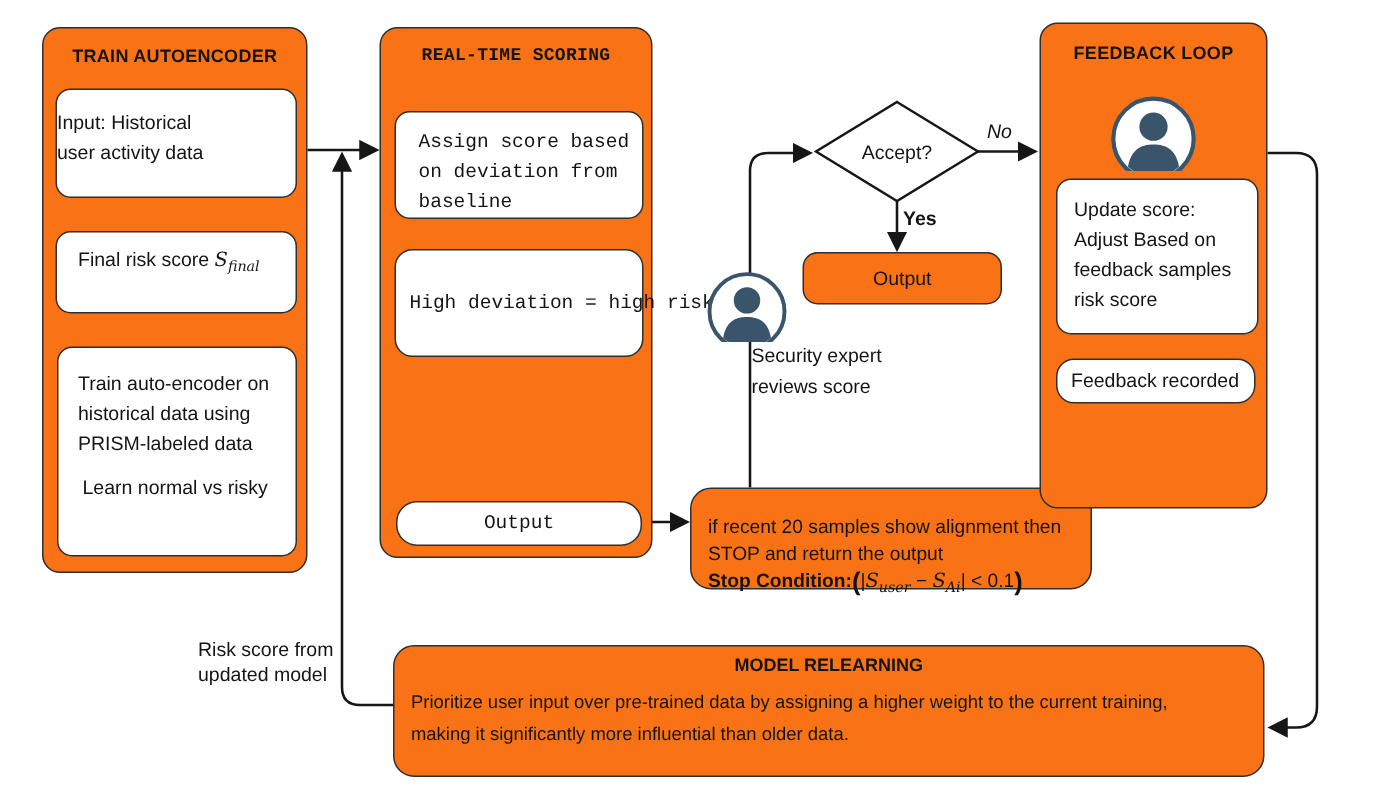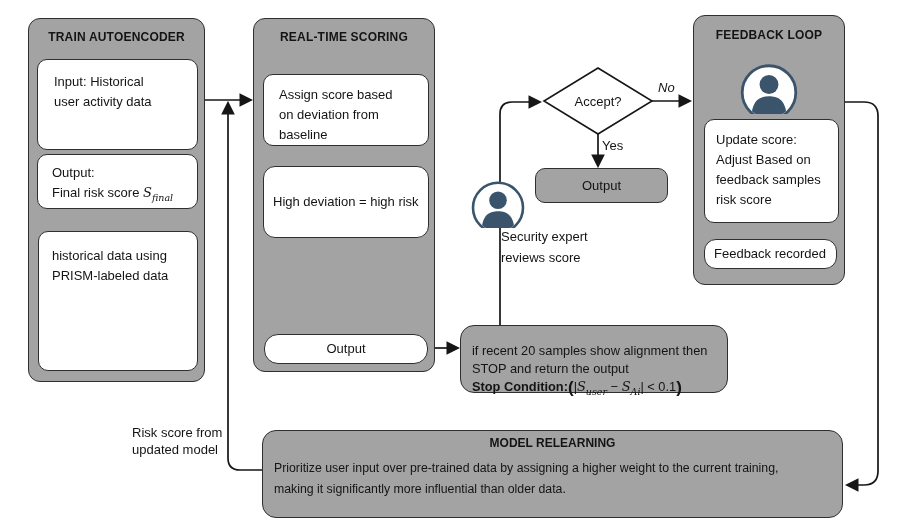--- a/index.html
+++ b/index.html
@@ -6,21 +6,21 @@
     --person_icon:#3a546c; --line:#161616; --border:#2f2f2f;
     --text:#141414; --background:#ffffff;
   }
   html,body{margin:0;padding:0;background:var(--background);}
   body{font-family:"Liberation Sans",sans-serif;color:var(--text);}
   #canvas{position:relative;width:919px;height:530px;background:var(--background);overflow:hidden;}
   #connectors{position:absolute;left:0;top:0;z-index:1;}
   .conn{fill:none;stroke:var(--line);stroke-width:1.7px;}
   .shape{fill:#fff;stroke:var(--line);stroke-width:1.6px;}
   #ah path{fill:var(--line);}
-  .box{position:absolute;background:#a3a3a3;border:1.5px solid var(--border);border-radius:12px;box-sizing:border-box;z-index:2;}
+  .box{position:absolute;background:#f97316;border:1.5px solid var(--border);border-radius:12px;box-sizing:border-box;z-index:2;}
   .inner{position:absolute;background:#fff;border:1.4px solid var(--border);border-radius:10px;box-sizing:border-box;}
   .box-title{font-weight:bold;font-size:12px;text-align:center;padding-top:11px;letter-spacing:.2px;}
   .txt{font-size:13px;line-height:20px;}
   .txt div{white-space:nowrap;}
   .lbl{position:absolute;font-size:13px;white-space:nowrap;z-index:3;}
   .gap{height:9px;}
   .pill{display:flex;align-items:center;justify-content:center;border-radius:14px;text-align:center;}
   .vcenter{display:flex;align-items:center;border-radius:12px;}
   .person-svg{position:absolute;z-index:3;color:var(--person_icon);}
   .mvar{font-family:"DejaVu Serif",serif;font-style:italic;font-size:13px;}
@@ -51,61 +51,62 @@
     <path class="conn" d="M427 348 H456" marker-end="url(#ah)"></path>
     <path class="conn" d="M500 325 V114 Q500 102 512 102 H538" marker-end="url(#ah)"></path>
     <path class="conn" d="M652 101 H688" marker-end="url(#ah)"></path>
     <path class="conn" d="M598 134 V164" marker-end="url(#ah)"></path>
     <path class="conn" d="M845 102 H864 Q878 102 878 116 V471 Q878 485 864 485 H849" marker-end="url(#ah)"></path>
     <polygon class="shape" points="598,68 652,101 598,134 544,101"></polygon>
   </svg>
 
   <div class="box" style="left:28px;top:18px;width:177px;height:364px;">
     <div class="box-title">TRAIN AUTOENCODER</div>
-    <div class="inner txt" style="left:8px;top:40px;width:161px;height:91px;padding:12px 0 0 16px;">
+    <div class="inner txt" style="left:8px;top:40px;width:161px;height:73px;padding:12px 0 0 0;">
       <div>
           <div>Input: Historical</div>
           <div>user activity data</div>
         </div>
     </div>
     <div class="inner txt" style="left:8px;top:135px;width:161px;height:55px;padding:8px 0 0 14px;">
-      <div>Output:</div>
       <div><span>Final risk score </span><span class="mvar">S</span><span class="sub">final</span></div>
     </div>
     <div class="inner txt" style="left:9px;top:212px;width:160px;height:140px;padding:14px 0 0 13px;">
       <div>
+          <div>Train auto-encoder on</div>
           <div>historical data using</div>
           <div>PRISM-labeled data</div>
         </div>
       <div class="gap"></div>
       <div style="padding-left:3px;">
+          <div>Learn normal vs risky</div>
         </div>
     </div>
   </div>
 
-  <div class="box" style="left:253px;top:18px;width:182px;height:354px;">
+  <div class="box" style="left:253px;top:18px;width:182px;height:354px;font-family:Liberation Mono, monospace;">
     <div class="box-title">REAL-TIME SCORING</div>
     <div class="inner txt" style="left:9px;top:55px;width:166px;height:72px;padding:10px 0 0 15px;">
       <div>
           <div>Assign score based</div>
           <div>on deviation from</div>
           <div>baseline</div>
         </div>
     </div>
     <div class="inner txt vcenter" style="left:9px;top:147px;width:166px;height:72px;padding-left:9px;">
       <div>High deviation = high risk</div>
     </div>
     <div class="inner txt pill" style="left:10px;top:315px;width:164px;height:30px;">
       <span>Output</span>
     </div>
   </div>
 
   <div class="lbl" style="left:548px;top:94px;width:100px;text-align:center;">Accept?</div>
   <div class="lbl" style="left:658px;top:80px;font-style:italic;">No</div>
-  <div class="lbl" style="left:602px;top:138px;">Yes</div>
+  <div class="lbl" style="left:602px;top:138px;font-weight:bold;">Yes</div>
 
   <div class="box txt pill" style="left:535px;top:168px;width:133px;height:35px;border-radius:10px;">
     <span>Output</span>
   </div>
 
   <svg class="person-svg" style="left:470px;top:166px;" width="56" height="62" viewBox="-28 -28 56 34.5">
     <path d="M -13 21 L -20.5 33 L -2.5 25 Z" fill="#fff" stroke="currentColor" stroke-width="2.4" stroke-linejoin="round"></path>
     <circle r="25" fill="#fff" stroke="currentColor" stroke-width="2.6"></circle>
     <g clip-path="url(#pc)" fill="currentColor">
       <circle cy="-7.5" r="8.8"></circle>
@@ -116,21 +117,21 @@
       <div>Security expert</div>
       <div>reviews score</div>
     </div>
 
   <div class="box" style="left:460px;top:325px;width:268px;height:68px;border-radius:14px;padding:16px 0 0 11px;z-index:2;">
     <div class="stop-line">if recent 20 samples show alignment then</div>
     <div class="stop-line">STOP and return the output</div>
     <div class="stop-line"><b>Stop Condition:</b><span class="bigparen">(</span><span>|</span><span class="mvar">S</span><span class="sub">user</span><span> − </span><span class="mvar">S</span><span class="sub">Ai</span><span>| &lt; 0.1</span><span class="bigparen">)</span></div>
   </div>
 
-  <div class="box" style="left:693px;top:15px;width:152px;height:270px;">
+  <div class="box" style="left:693px;top:15px;width:152px;height:324px;">
     <div class="box-title" style="padding-top:12px;">FEEDBACK LOOP</div>
     <div class="inner txt" style="left:10px;top:103px;width:135px;height:104px;padding:10px 0 0 11px;">
       <div>
           <div>Update score:</div>
           <div>Adjust Based on</div>
           <div>feedback samples</div>
           <div>risk score</div>
         </div>
     </div>
     <div class="inner txt vcenter" style="left:10px;top:223px;width:133px;height:30px;padding-left:9px;">

